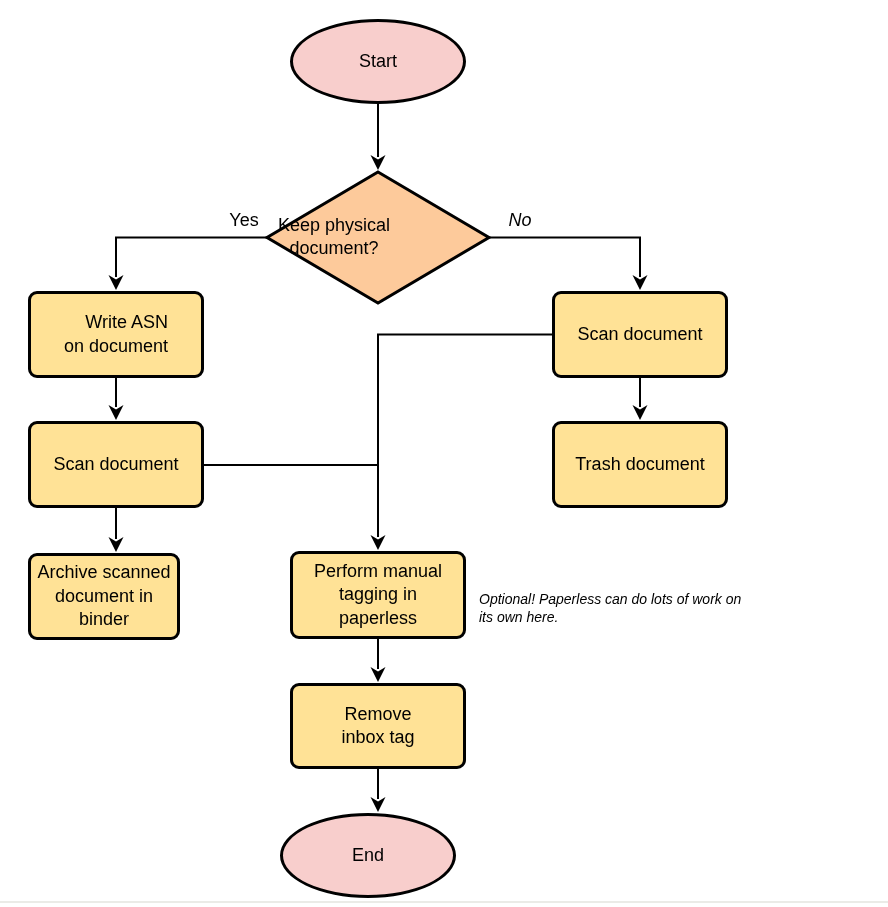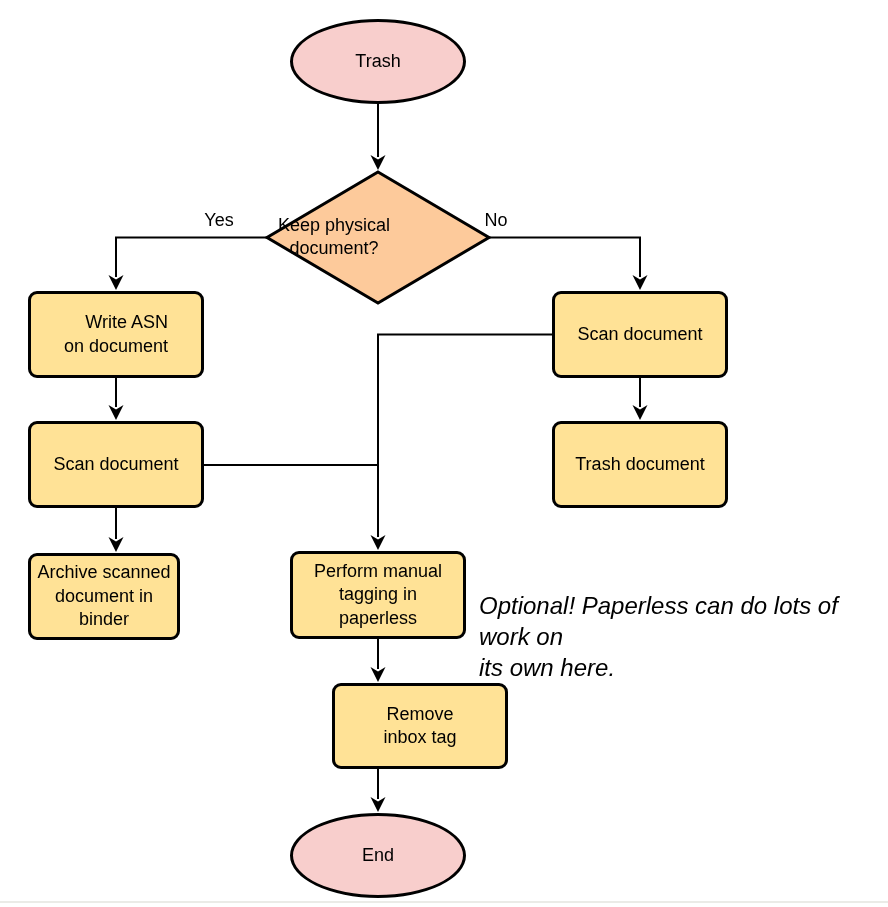--- a/index.html
+++ b/index.html
@@ -70,21 +70,21 @@
     position: absolute;
     font-size: 18px;
     text-align: center;
     width: 60px;
   }
   .note {
     position: absolute;
     left: 479px;
     top: 590px;
     width: 400px;
-    font-size: 24px;
+    font-size: 14px;
     font-style: italic;
     line-height: 1.3;
     white-space: pre-line;
   }
   .bottom-hairline {
     position: absolute;
     left: 0;
     top: 901px;
     width: 888px;
     height: 2px;
@@ -124,30 +124,30 @@
     <path class="edge" d="M204,465 H378"></path>
 
     <path class="edge" d="M378,639 V669"></path>
     <path class="arrowhead" d="M378,682 L370.5,667 L378,671.5 L385.5,667 Z"></path>
 
     <path class="edge" d="M378,769 V799"></path>
     <path class="arrowhead" d="M378,812 L370.5,797 L378,801.5 L385.5,797 Z"></path>
   </svg>
 
   <div class="node terminal" style="left:290px; top:19px; width:176px; height:85px;">
-    <span class="label">Trash</span>
+    <span class="label">Start</span>
   </div>
 
   <div class="decision-label" style="left:278px; top:208px; width:200px; height:58px;">
     <span class="label" style="white-space:pre-line">Keep physical
 document?</span>
   </div>
 
-  <div class="edge-label" style="left:189px; top:210px;">Yes</div>
-  <div class="edge-label" style="left:466px; top:210px;">No</div>
+  <div class="edge-label" style="left:214px; top:210px;">Yes</div>
+  <div class="edge-label" style="left:490px; top:210px;font-style:italic;">No</div>
 
   <div class="node process" style="left:28px; top:291px; width:176px; height:87px;text-align:right;">
     <span class="label">Write ASN
 on document</span>
   </div>
 
   <div class="node process" style="left:28px; top:421px; width:176px; height:87px;">
     <span class="label">Scan document</span>
   </div>
 
@@ -167,24 +167,24 @@
 paperless</span>
   </div>
 
   <div class="node process" style="left:552px; top:421px; width:176px; height:87px;">
     <span class="label">Trash document</span>
   </div>
 
   <div class="note">Optional! Paperless can do lots of work on
 its own here.</div>
 
-  <div class="node process" style="left:290px; top:683px; width:176px; height:86px;margin-left:42px;">
+  <div class="node process" style="left:290px; top:683px; width:176px; height:86px;">
     <span class="label">Remove
 inbox tag</span>
   </div>
 
-  <div class="node terminal" style="left:290px; top:813px; width:176px; height:85px;">
+  <div class="node terminal" style="left:280px; top:813px; width:176px; height:85px;">
     <span class="label">End</span>
   </div>
 
   <div class="bottom-hairline"></div>
 
 </div>
 
 </body></html>

